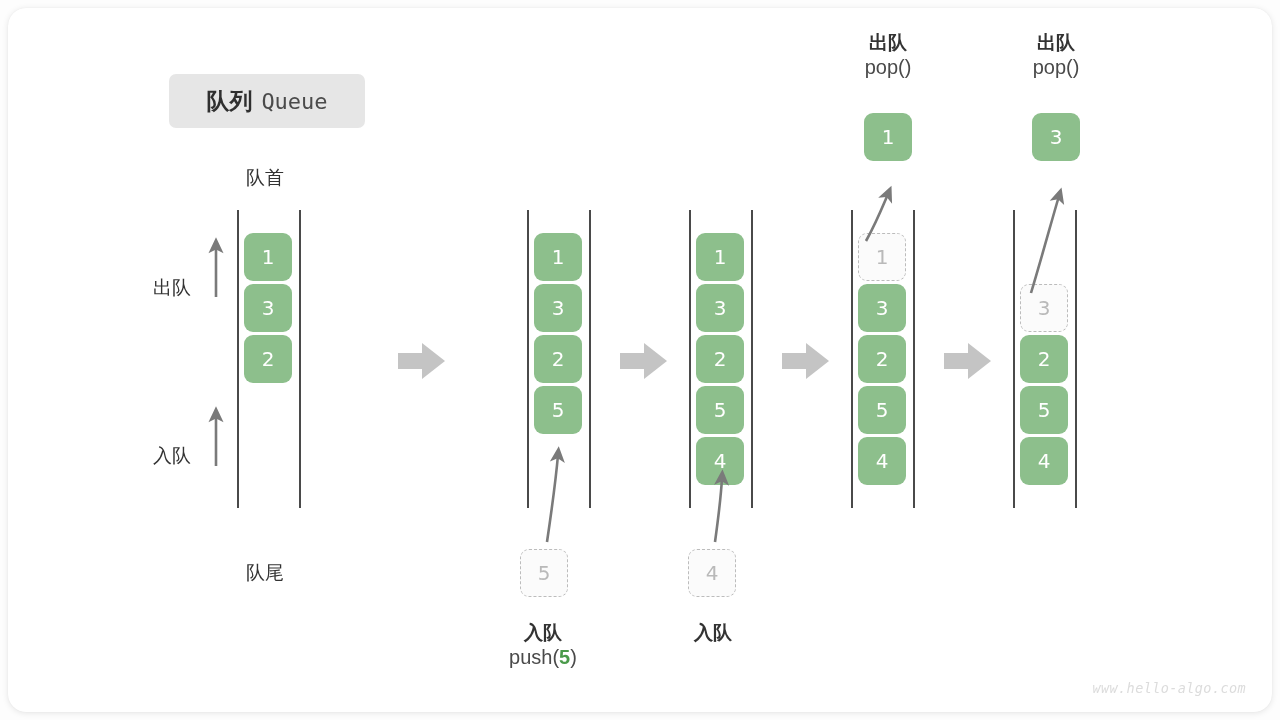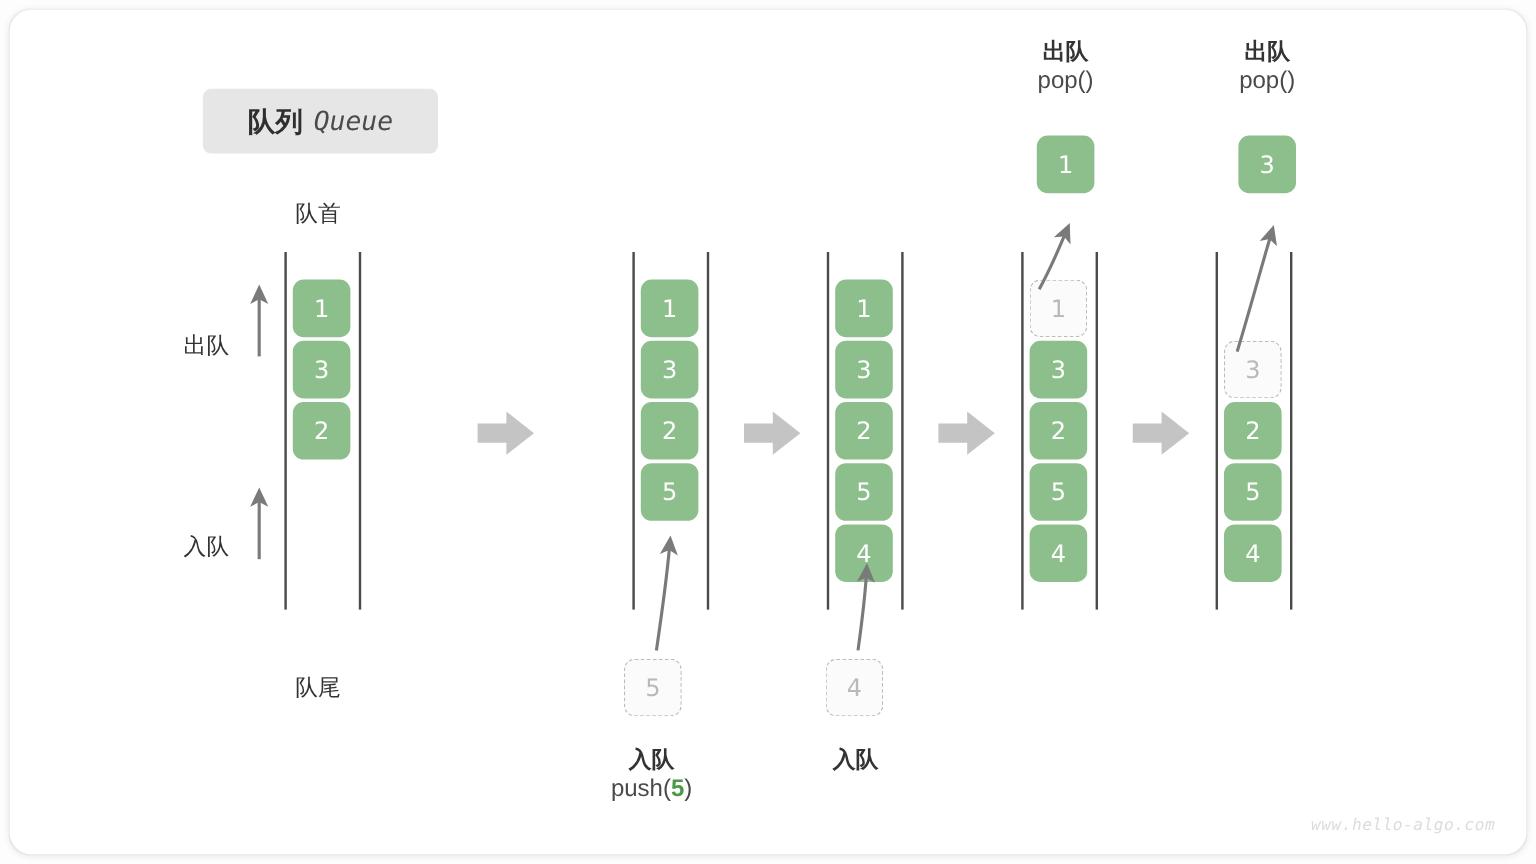--- a/index.html
+++ b/index.html
@@ -31,21 +31,20 @@
     gap: 9px;
     margin-top: 28px;
   }
   #title-badge .cn {
     font-size: 23px; font-weight: bold; color: #2f2f2f;
     font-family: "DejaVu Sans", sans-serif;
   }
   #title-badge .en {
     font-size: 22px; color: #4b4b4b;
     font-family: "DejaVu Sans Mono", monospace;
-    font-style: italic;
   }
 
   
   .column { position: absolute; }
   .rail {
     position: absolute; top: 0;
     width: 1.6px; height: 298px;
     background: #4a4a4a;
   }
   .rail.left  { left: 0px; }

